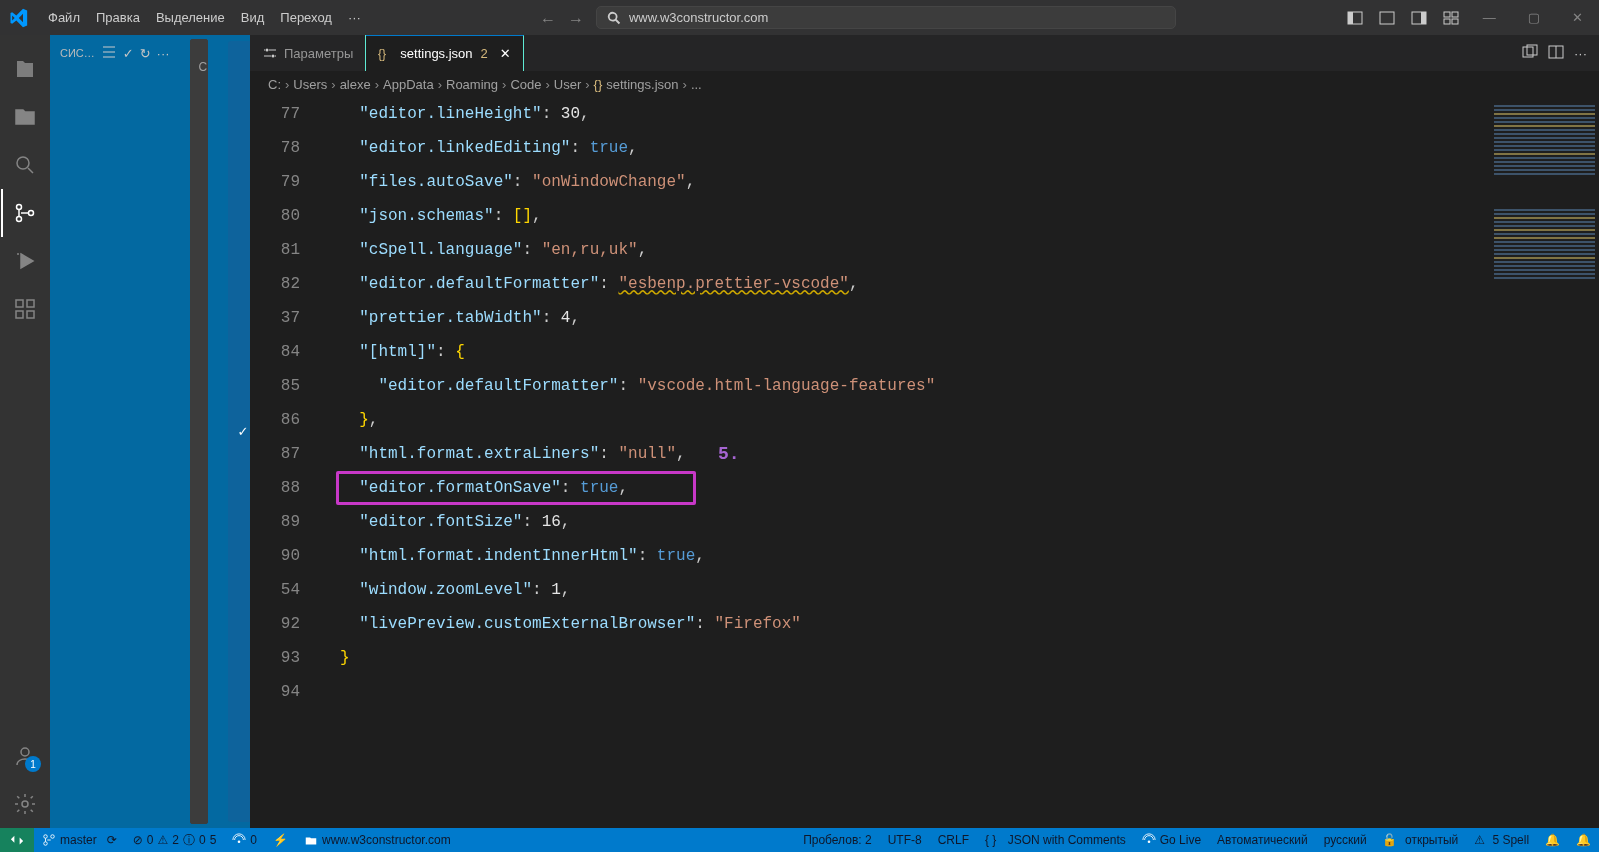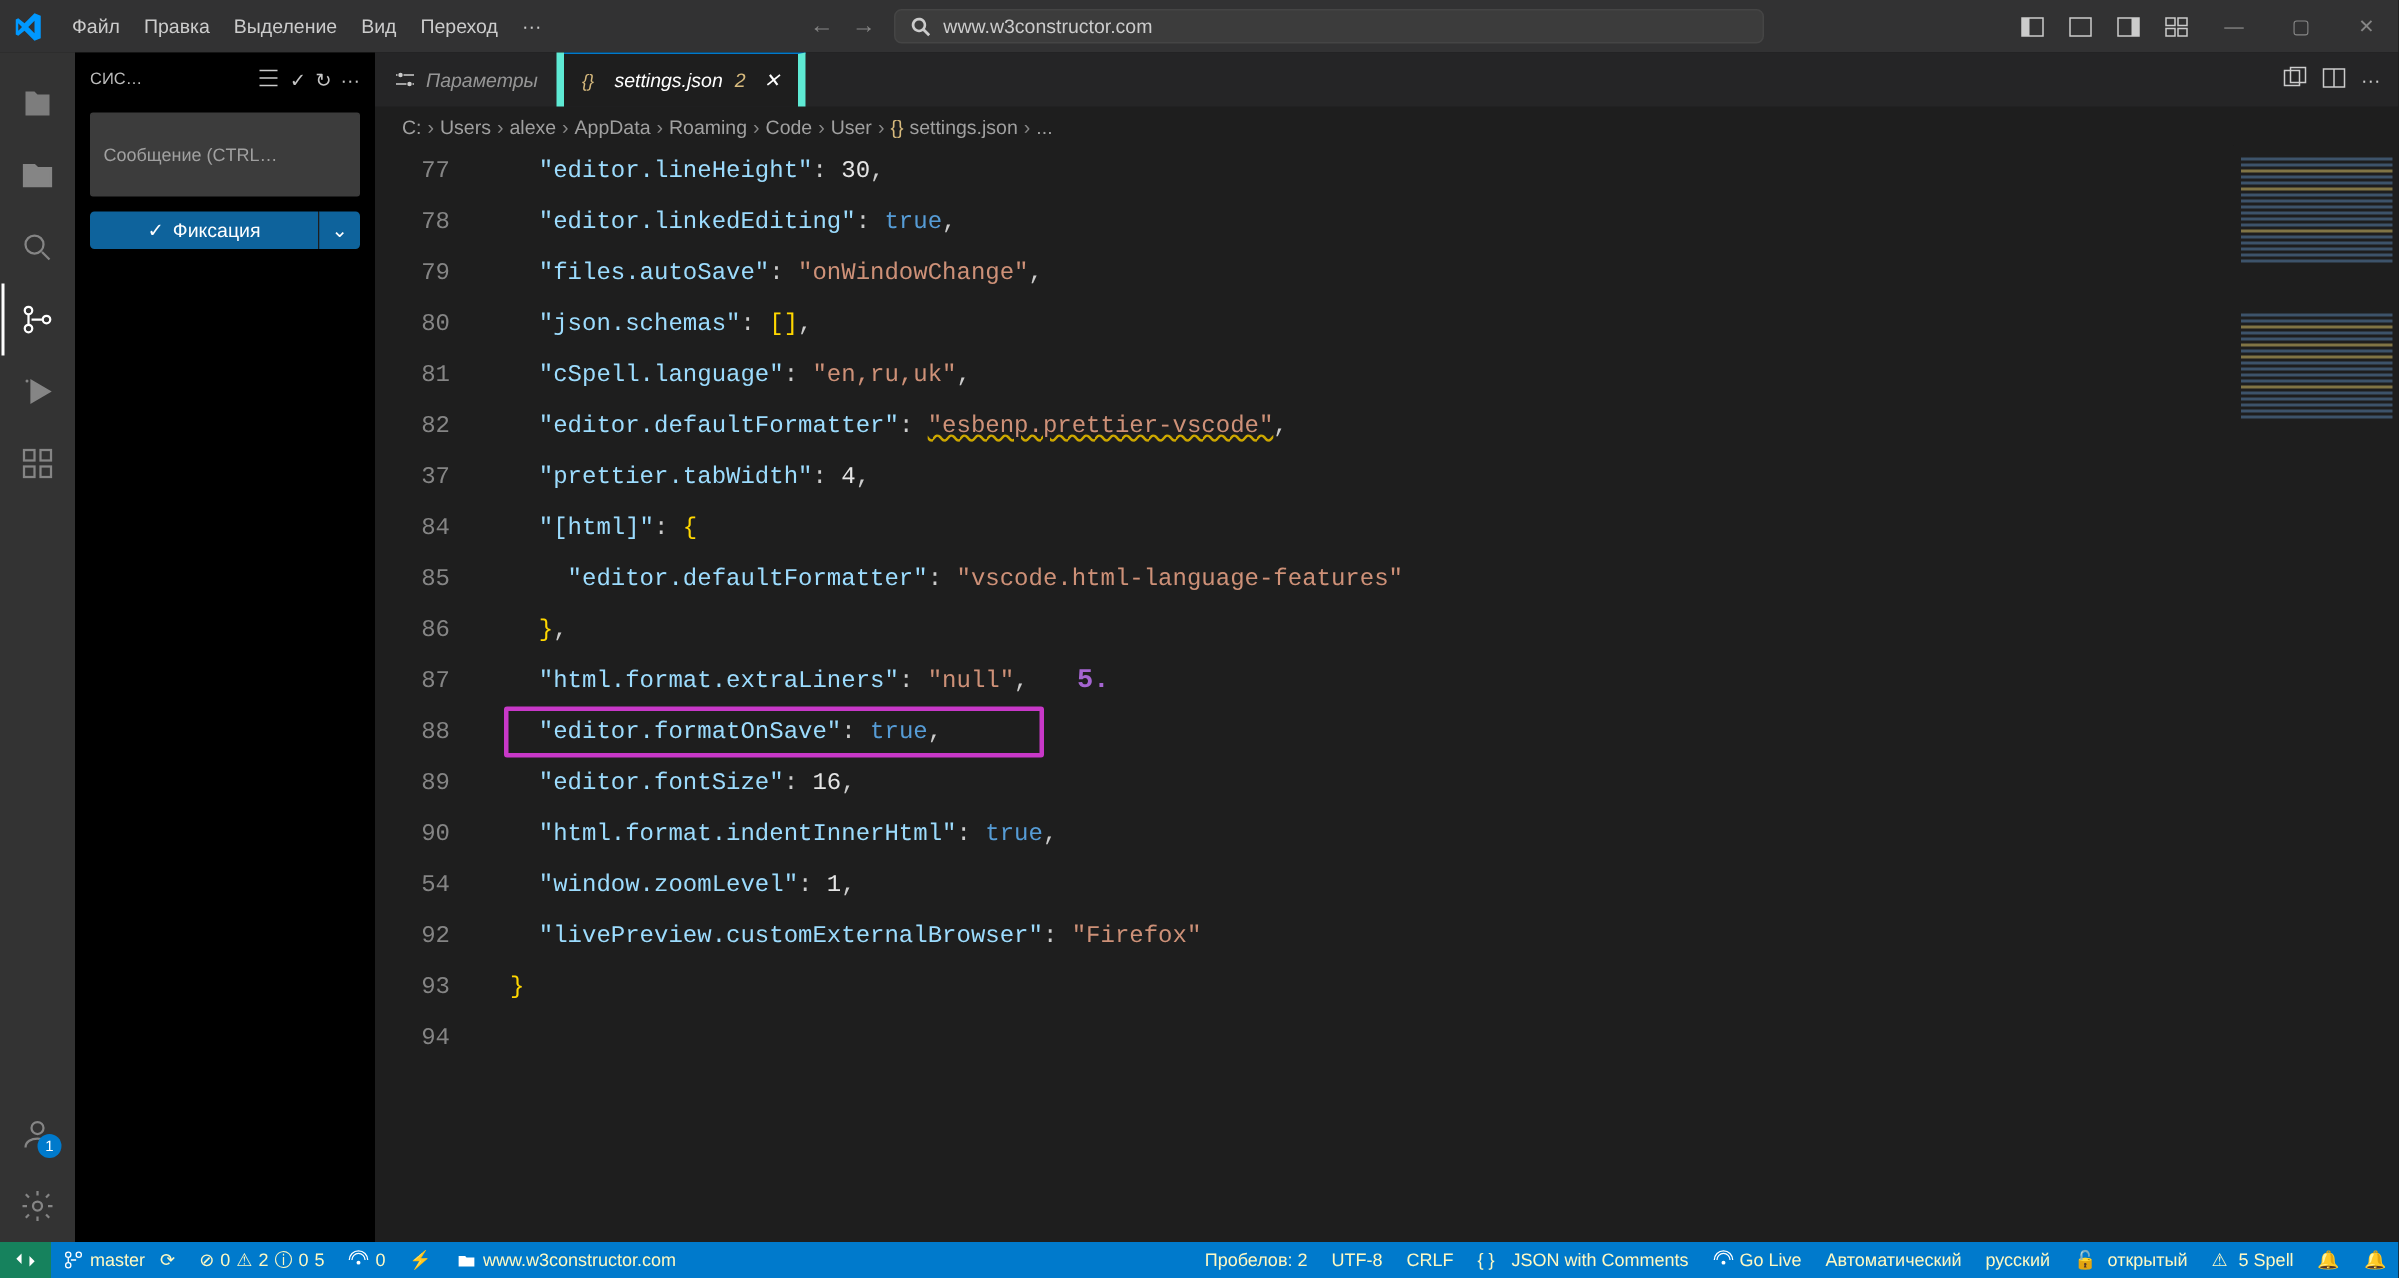--- a/index.html
+++ b/index.html
@@ -92,23 +92,23 @@
   border-radius: 50%;
   font-size: 10px;
   display: flex;
   align-items: center;
   justify-content: center;
 }
 
 
 .sidebar {
   width: 200px;
-  background: #000000;
-  display: flex;
-  flex-direction: column;
+  background: #0369a1;
+  display: flex;
+  flex-direction: row;
 }
 .sidebar-header {
   height: 36px;
   display: flex;
   align-items: center;
   padding: 0 10px;
   gap: 6px;
   color: #bbbbbb;
 }
 .sidebar-header .title { flex: 1; font-size: 11px; overflow: hidden; text-overflow: ellipsis; white-space: nowrap; }
@@ -163,22 +163,21 @@
   align-items: stretch;
 }
 .tab {
   display: flex;
   align-items: center;
   padding: 0 12px;
   gap: 6px;
   color: #969696;
   cursor: pointer;
   font-size: 13px;
-  border-right: 5px solid #5eead4;
-  font-style: italic;
+  border-right: 1px solid #5eead4;
 }
 .tab.active {
   background: #1e1e1e;
   color: #ffffff;
   border-top: 1px solid #007acc;
 }
 .tab .modified { color: #d7ba7d; font-weight: 500; margin-left: 2px; }
 .tab-actions { margin-left: auto; display: flex; align-items: center; gap: 10px; padding: 0 12px; }
 .breadcrumb {
   height: 26px;
@@ -235,21 +234,21 @@
   left: 4px;
   right: 4px;
 }
 .mm-line { height: 2px; margin: 2px 0; background: #4a6a8a; opacity: 0.7; }
 .mm-line.y { background: #aa9955; }
 
 
 .statusbar {
   height: 24px;
   background: #007acc;
-  color: #fef9c3;
+  color: #0f172a;
   display: flex;
   align-items: flex-start;
   font-size: 12px;
 }
 .status-left { display: flex; align-items: center; height: 100%; }
 .status-item { padding: 0 8px; display: flex; align-items: center; gap: 4px; cursor: pointer; height: 100%; }
 .status-right { margin-left: auto; display: flex; align-items: center; height: 100%; }
 .remote { background: #16825d; padding: 0 10px; height: 100%; display: flex; align-items: center; }
 </style>
 </head>

